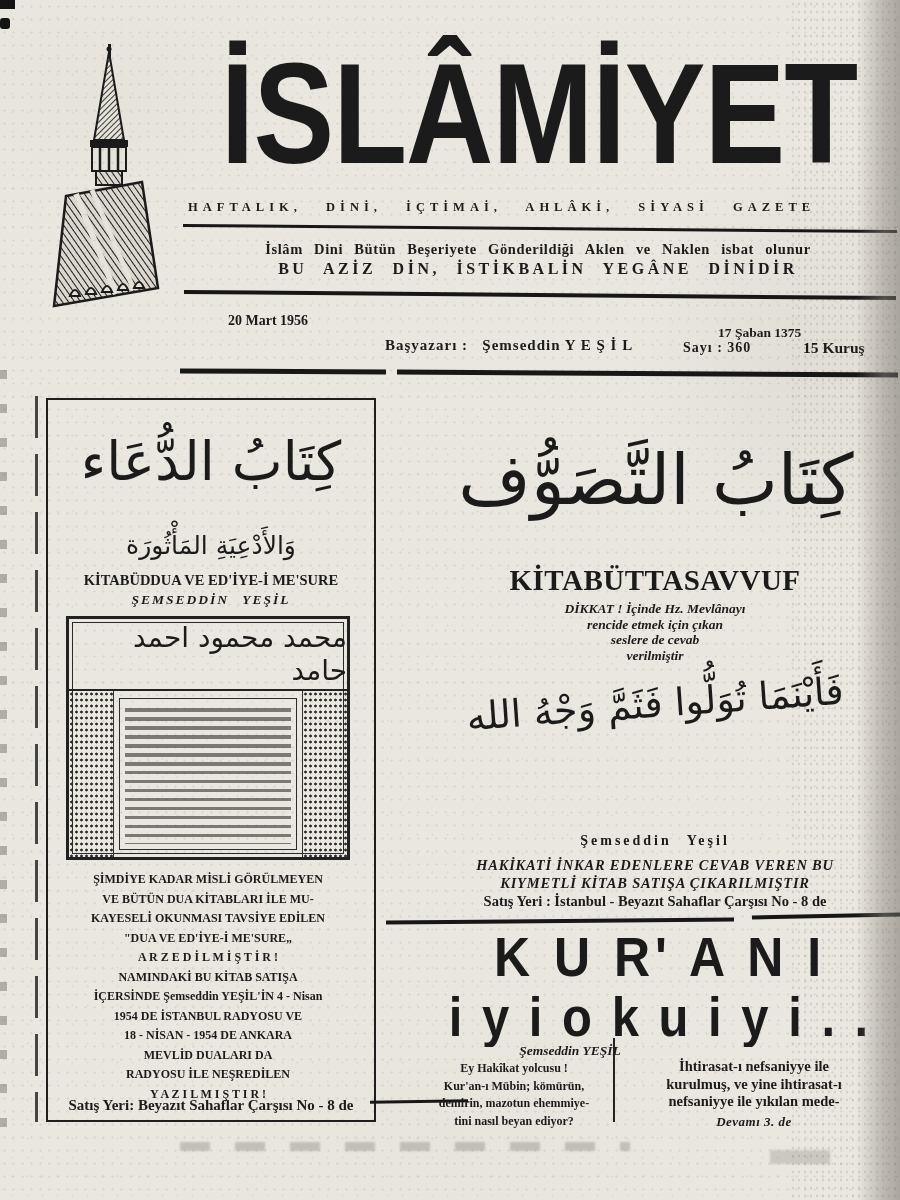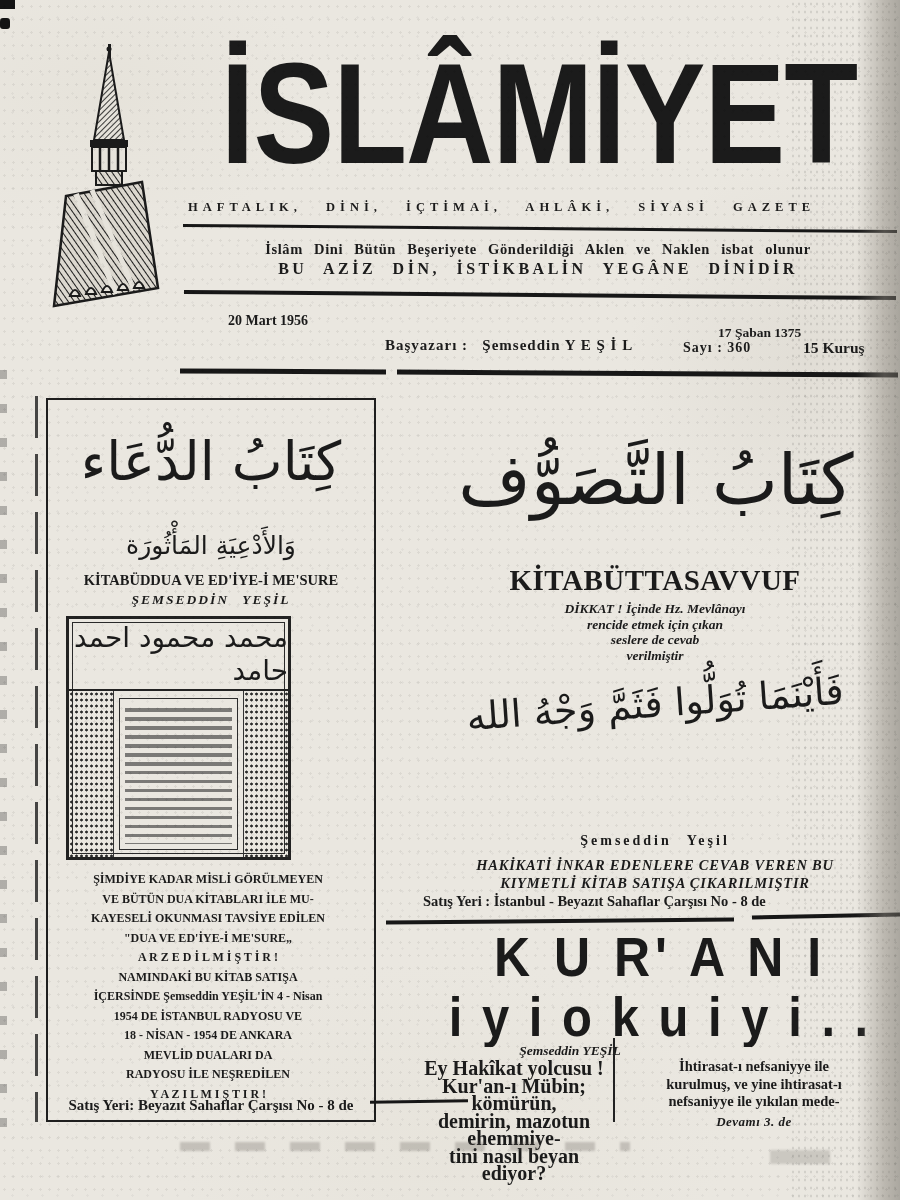--- a/index.html
+++ b/index.html
@@ -56,21 +56,21 @@
   .lbox{position:absolute;left:46px;top:398px;width:326px;height:720px;border:2px solid #1e1e1e;}
   .left-edge-line{position:absolute;left:35px;top:396px;width:3px;height:726px;opacity:.8;
     background:repeating-linear-gradient(to bottom,#1c1c1c 0 42px, transparent 42px 58px);}
   .lc-callig1{position:absolute;left:0;top:6px;width:100%;text-align:center;direction:rtl;
     font-family:"DejaVu Sans",sans-serif;font-size:54px;line-height:112px;}
   .lc-callig2{position:absolute;left:0;top:124px;width:100%;text-align:center;direction:rtl;
     font-family:"DejaVu Sans",sans-serif;font-size:25px;line-height:44px;}
   .lc-title{position:absolute;left:0;top:172px;width:100%;text-align:center;font-weight:bold;font-size:14.5px;white-space:nowrap;}
   .lc-author{position:absolute;left:0;top:192px;width:100%;text-align:center;font-weight:bold;font-style:italic;
     font-size:13.5px;letter-spacing:2px;word-spacing:8px;}
-  .lc-panel{position:absolute;left:18px;top:216px;width:225px;height:244px;border:3px solid #222;box-sizing:border-box;}
+  .lc-panel{position:absolute;left:18px;top:216px;width:284px;height:244px;border:3px solid #222;box-sizing:border-box;}
   .panel-inner{position:absolute;inset:3px;border:1px solid #2a2a2a;}
   .panel-top{position:absolute;top:0;left:0;right:0;height:70px;border-bottom:2px solid #222;
     display:flex;align-items:center;justify-content:center;direction:rtl;
     font-family:"DejaVu Sans",sans-serif;font-size:28px;}
   .panel-bottom{position:absolute;top:72px;left:0;right:0;bottom:0;display:flex;}
   .panel-orn{width:44px;border-right:1px solid #333;
     background:radial-gradient(#2b2b2b 1px, transparent 1.45px);background-size:5px 6px;}
   .panel-orn.right{border-right:none;border-left:1px solid #333;}
   .panel-text{flex:1;margin:7px 5px;border:1.5px solid #2b2b2b;padding:5px;background-clip:content-box;
     background-image:repeating-linear-gradient(180deg,#30303099 0 3.5px, transparent 3.5px 9px);}
@@ -86,34 +86,34 @@
   .rc-title{position:absolute;left:430px;top:564px;width:450px;text-align:center;
     font-weight:bold;font-size:29px;letter-spacing:.5px;white-space:nowrap;}
   .rc-notice{position:absolute;left:470px;top:601px;width:370px;text-align:center;
     font-weight:bold;font-style:italic;font-size:13.5px;line-height:15.5px;}
   .rc-verse{position:absolute;left:445px;top:668px;width:420px;text-align:center;direction:rtl;
     font-family:"DejaVu Sans",sans-serif;font-size:38px;line-height:72px;transform:rotate(-4deg);}
   .rc-author{position:absolute;left:430px;top:833px;width:450px;text-align:center;
     font-weight:bold;font-size:14px;letter-spacing:3px;word-spacing:9px;white-space:nowrap;}
   .rc-promo{position:absolute;left:423px;top:857px;width:464px;text-align:center;
     font-weight:bold;font-style:italic;font-size:14.5px;line-height:17.5px;letter-spacing:.8px;}
-  .rc-sales{position:absolute;left:423px;top:893px;width:464px;
+  .rc-sales{position:absolute;left:423px;top:893px;width:464px;text-align:center;
     font-weight:bold;font-size:14.5px;white-space:nowrap;}
   .rule-d1{left:386px;top:919px;width:348px;height:4px;transform:rotate(-.5deg);}
   .rule-d2{left:752px;top:914px;width:148px;height:4px;transform:rotate(-1.2deg);}
   .kq1{position:absolute;left:430px;top:924px;width:460px;text-align:center;
     font-family:"Liberation Sans",sans-serif;font-weight:bold;font-size:50px;line-height:58px;
     letter-spacing:5px;transform:scaleY(1.12);transform-origin:50% 0;white-space:nowrap;}
   .kq2{position:absolute;left:430px;top:984px;width:460px;text-align:center;
     font-family:"Liberation Sans",sans-serif;font-weight:bold;font-size:49px;line-height:58px;
     letter-spacing:3px;transform:scaleY(1.12);transform-origin:50% 0;white-space:nowrap;}
   .kq-byline{position:absolute;left:455px;top:1043px;width:230px;text-align:center;
     font-weight:bold;font-style:italic;font-size:13.5px;white-space:nowrap;}
   .kq-col1{position:absolute;left:418px;top:1060px;width:192px;text-align:center;
-    font-weight:bold;font-size:20px;line-height:17.5px;}
+    font-weight:bold;font-size:12px;line-height:17.5px;}
   .kq-divider{position:absolute;left:613px;top:1038px;width:2px;height:84px;background:#222;}
   .kq-col2{position:absolute;left:625px;top:1058px;width:258px;text-align:center;
     font-weight:bold;font-size:14.5px;line-height:17.5px;}
   .kq-cont{font-weight:bold;font-style:italic;font-size:13px;letter-spacing:.5px;margin-top:2px;}
   .minaret{position:absolute;left:46px;top:44px;width:126px;height:266px;}
 </style>
 </head>
 <body>
 
 <div class="page">

